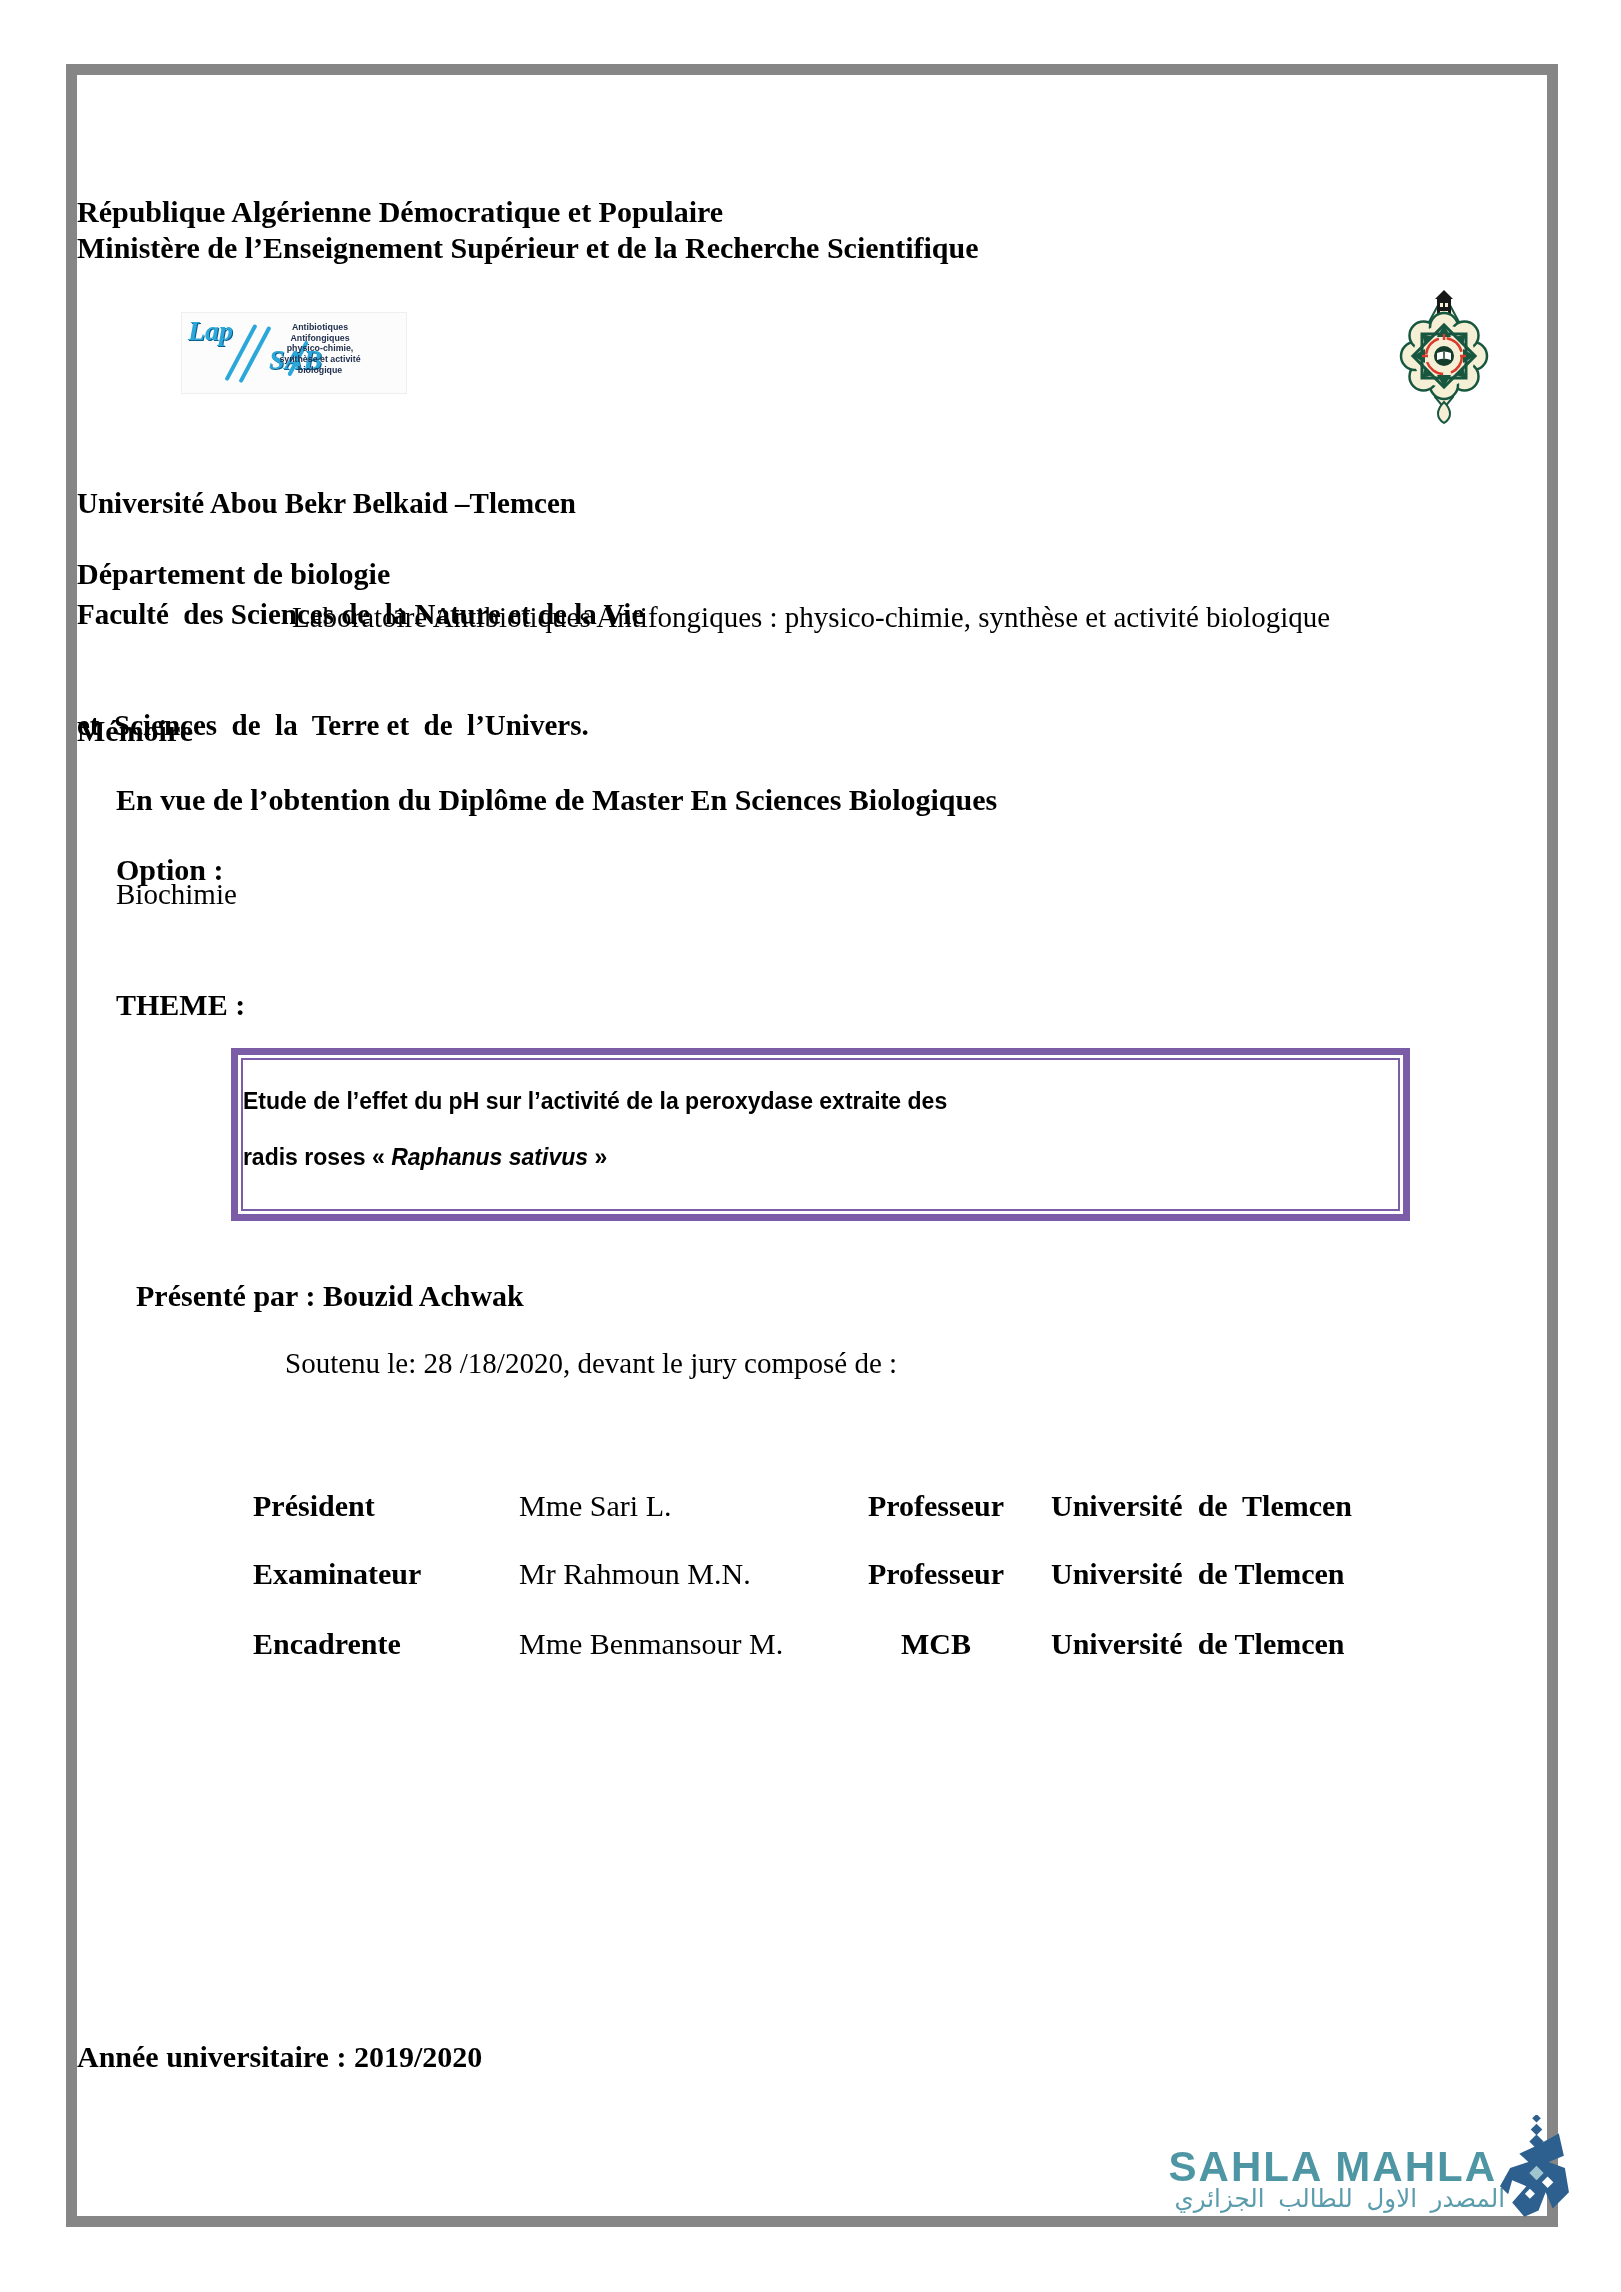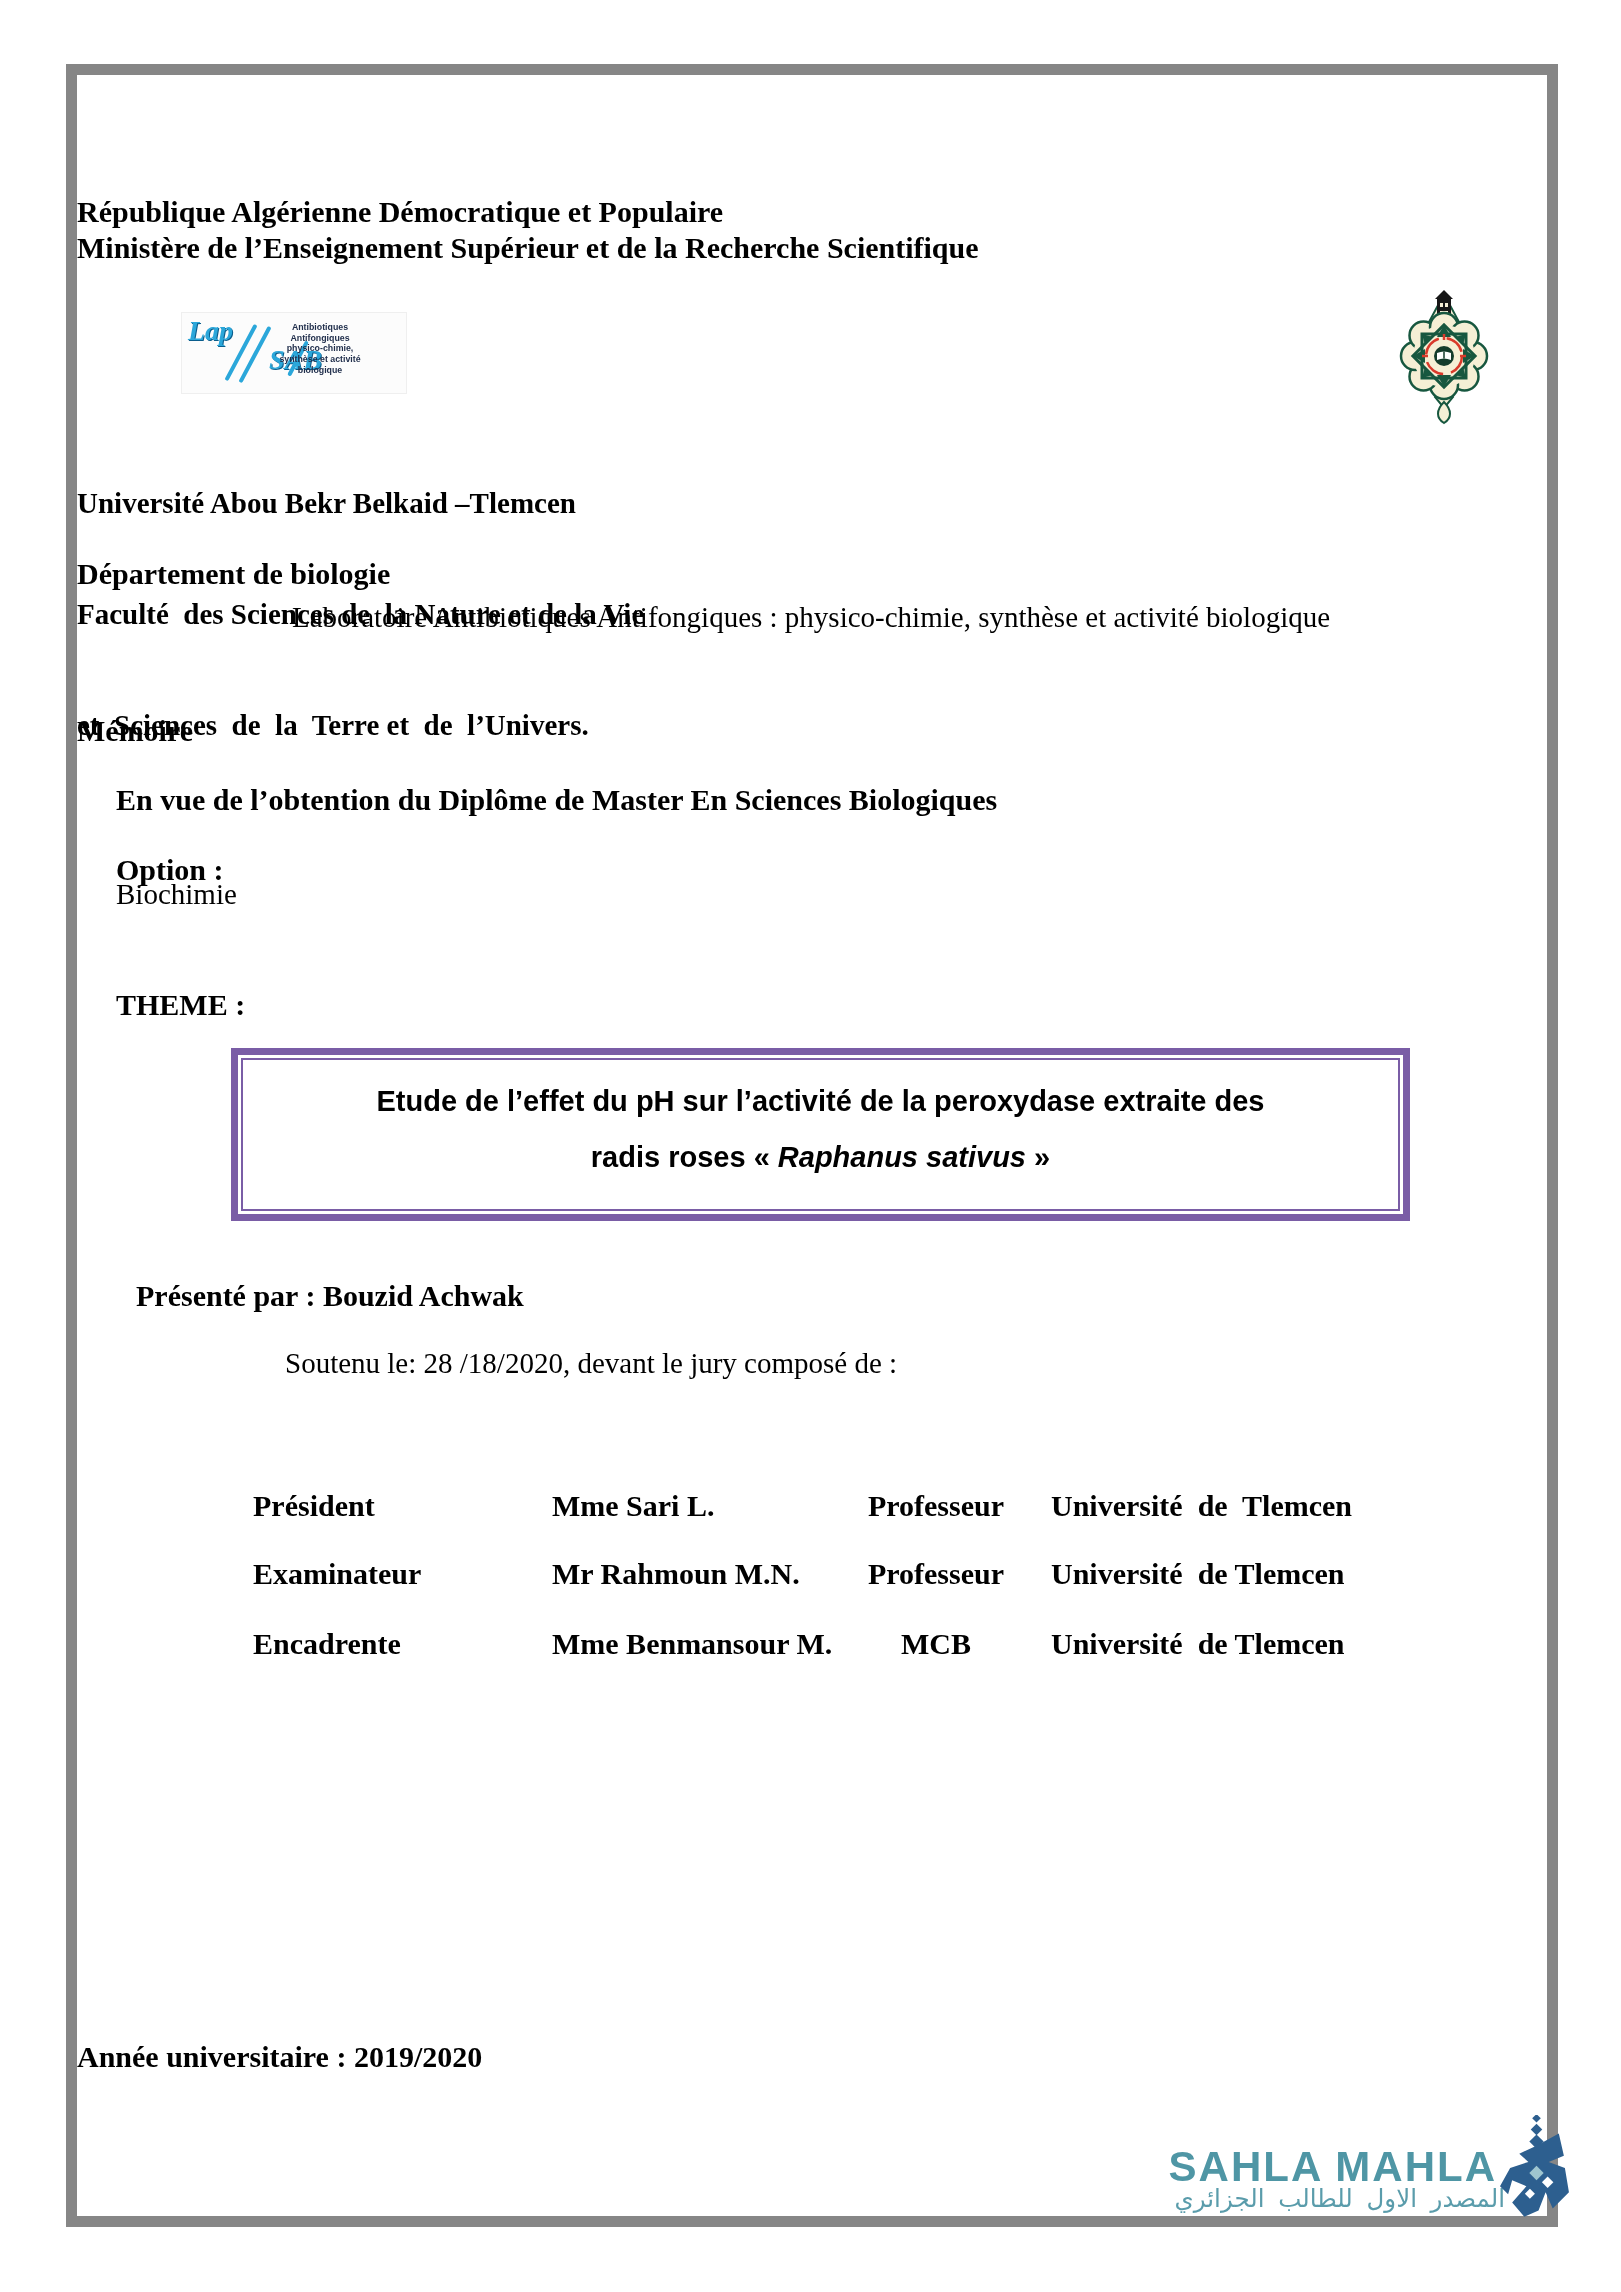--- a/index.html
+++ b/index.html
@@ -27,29 +27,29 @@
            text-shadow:1px 1px 0 #0a5d8c;margin-left:32px;}
   .lab-slash{position:absolute;width:3.9px;height:63px;background:#2ba7da;border-radius:2px;
              transform:rotate(28deg);}
   .lab-caption{position:absolute;left:90px;top:8.8px;width:96px;font-family:"Liberation Sans",sans-serif;
                font-size:8.8px;font-weight:bold;line-height:10.8px;color:#22304d;text-align:center;}
 
   
   .theme-box{left:231px;top:1048px;width:1179px;height:173px;box-sizing:border-box;
              border:7.8px solid #7a5da6;background:#fff;}
   .theme-inner{position:absolute;left:2.9px;top:2.9px;right:2.9px;bottom:2.9px;
-               border:2px solid #7a5da6;text-align:center;
-               font-family:"Liberation Sans",sans-serif;font-weight:bold;font-size:29px;
+               border:2px solid #7a5da6;text-align:left;
+               font-family:"Liberation Sans",sans-serif;font-weight:bold;font-size:23px;
                line-height:56px;padding-top:12.7px;box-sizing:border-box;}
   .theme-inner .it{font-style:italic;}
 
   
   .jury-row{position:absolute;left:0;width:1621px;height:39px;z-index:2;}
   .jury-role{position:absolute;left:253px;font-size:30px;font-weight:bold;}
-  .jury-name{position:absolute;left:519px;font-size:30px;font-weight:bold;margin-left:33px;}
+  .jury-name{position:absolute;left:519px;font-size:30px;font-weight:normal;}
   .jury-grade{position:absolute;left:828px;width:216px;text-align:center;font-size:30px;font-weight:bold;}
   .jury-inst{position:absolute;left:1051px;font-size:30px;font-weight:bold;white-space:pre-wrap;}
 
   
   .brand{right:124px;top:2143px;font-family:"Liberation Sans",sans-serif;font-weight:bold;
          font-size:42px;letter-spacing:2px;color:#4f96a5;white-space:nowrap;z-index:4;}
   .tagline{right:116px;top:2184px;font-family:"DejaVu Sans",sans-serif;font-size:24.5px;
            color:#5a9cab;direction:rtl;white-space:nowrap;word-spacing:5.9px;z-index:4;}
   .sahla-emblem{left:1500px;top:2115px;z-index:5;}
   .univ-emblem{left:1389px;top:290px;z-index:2;}

